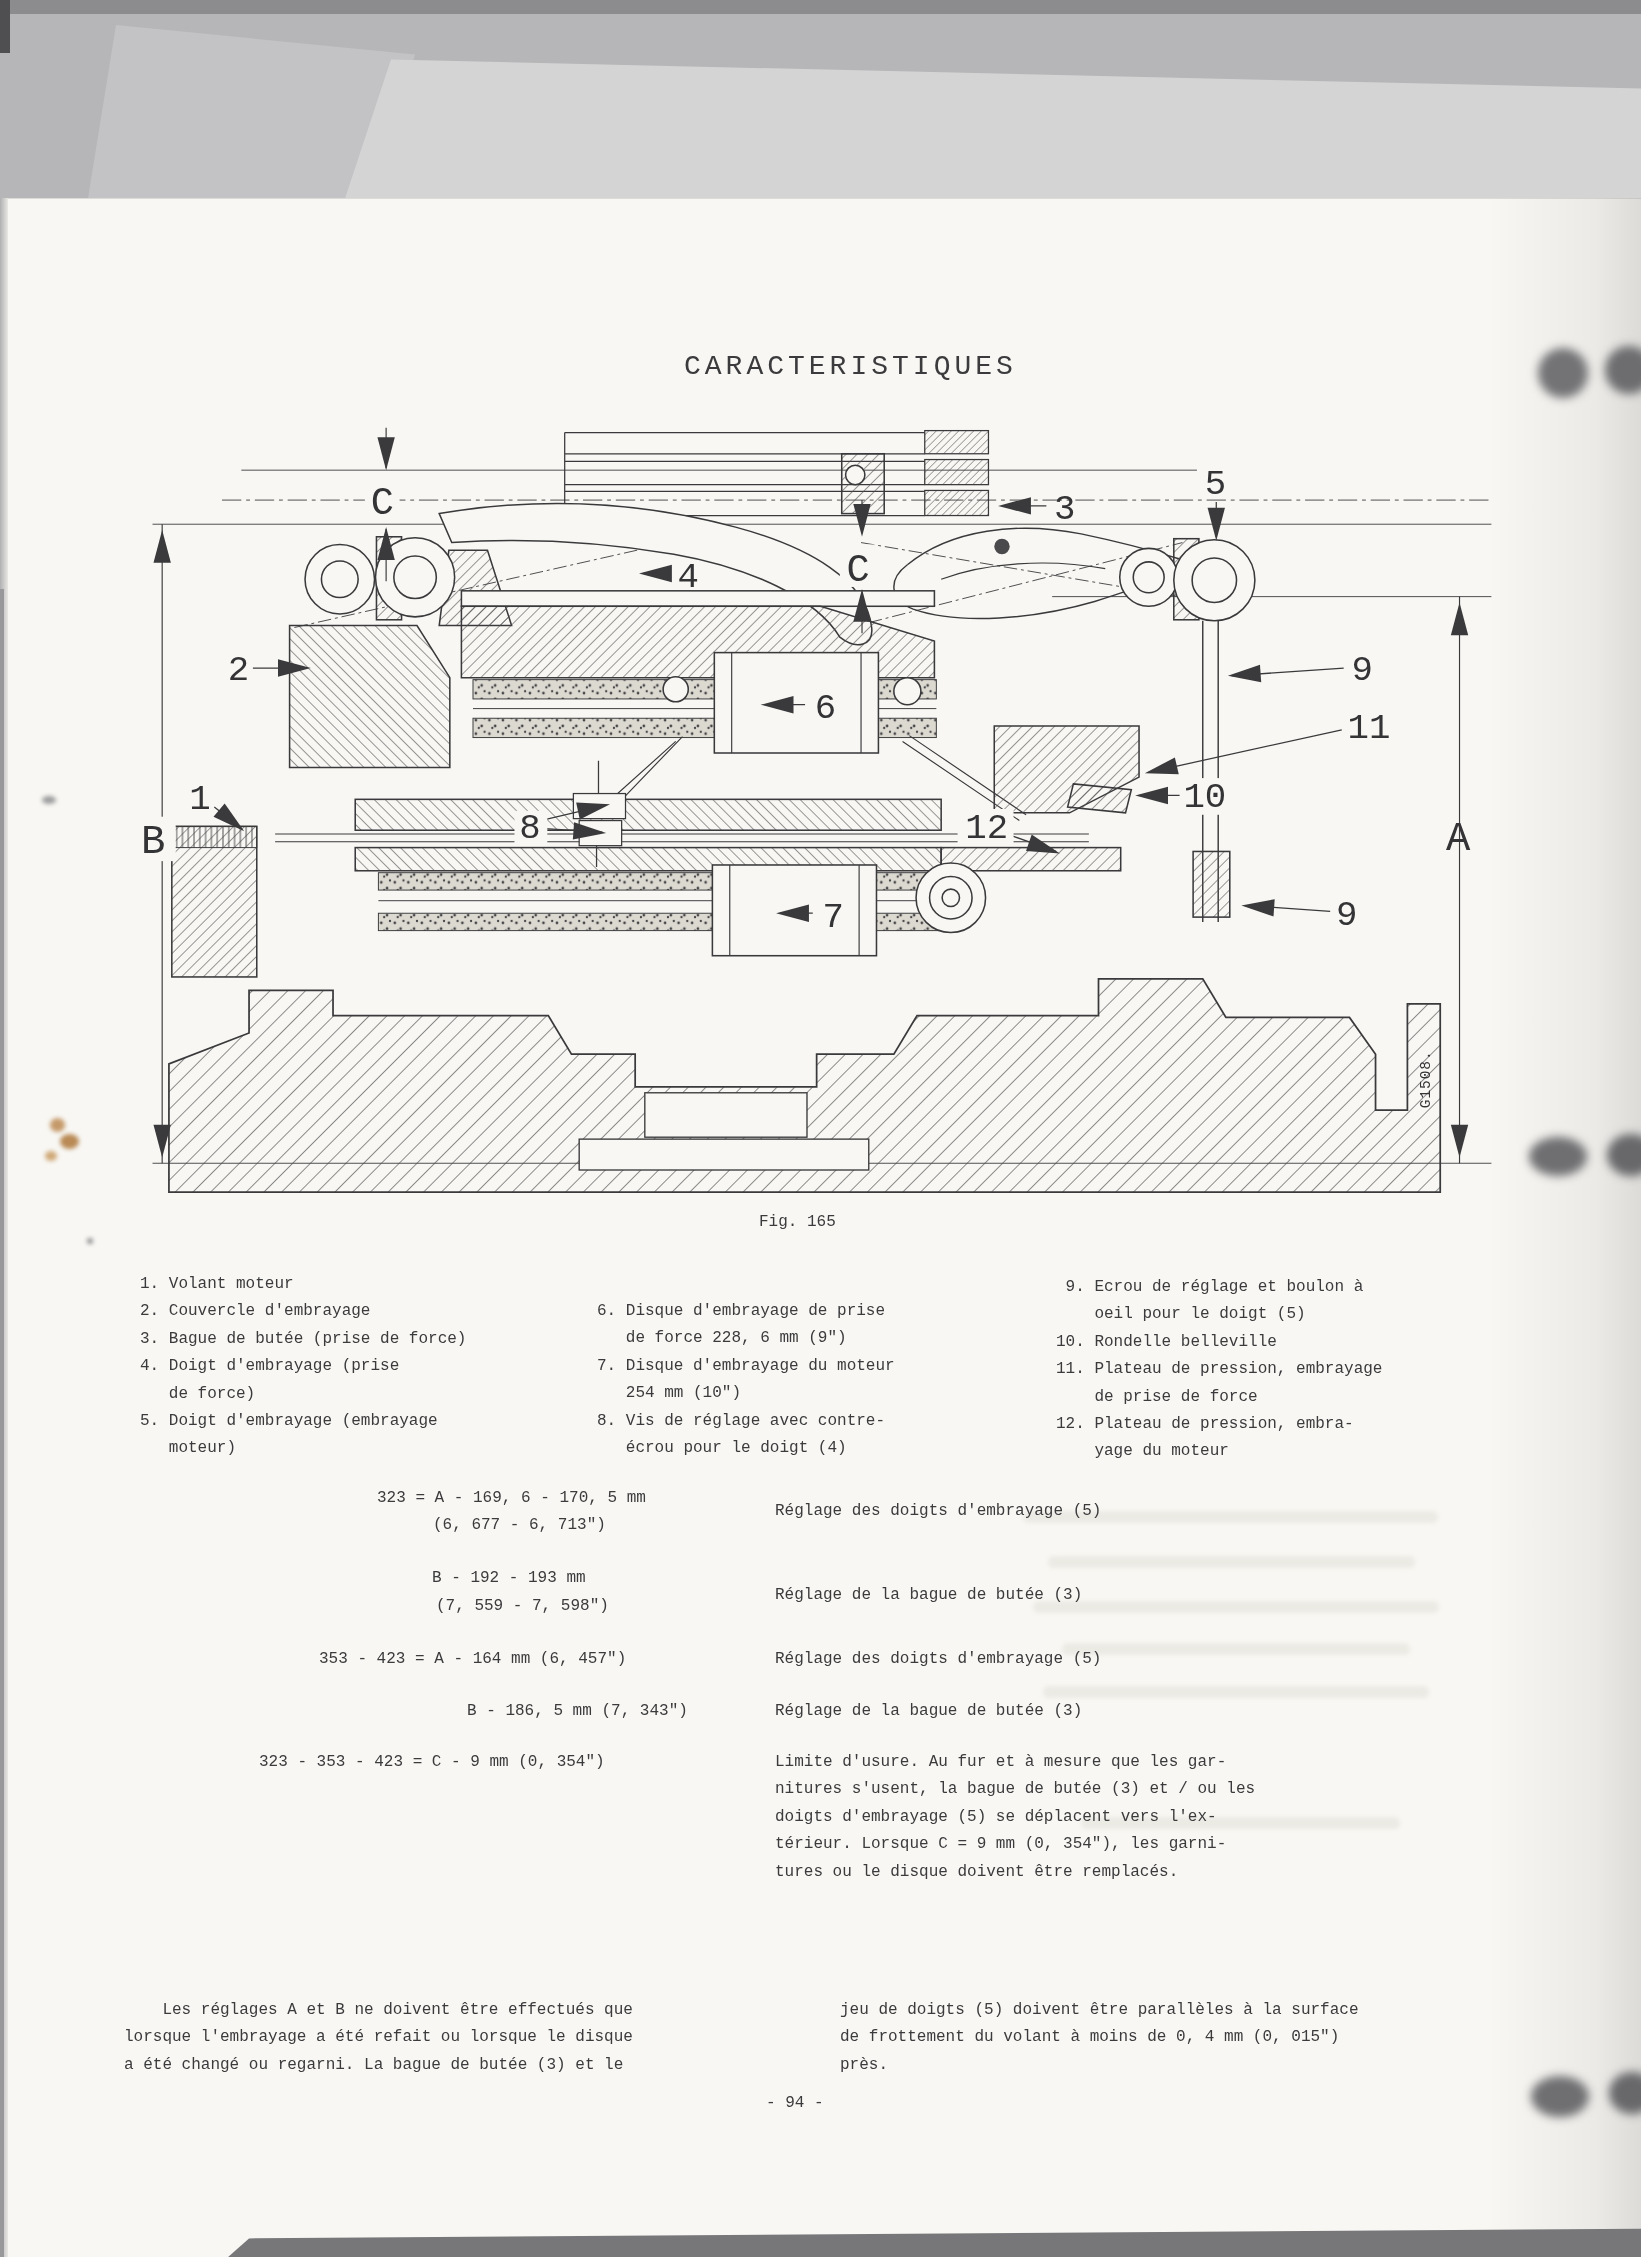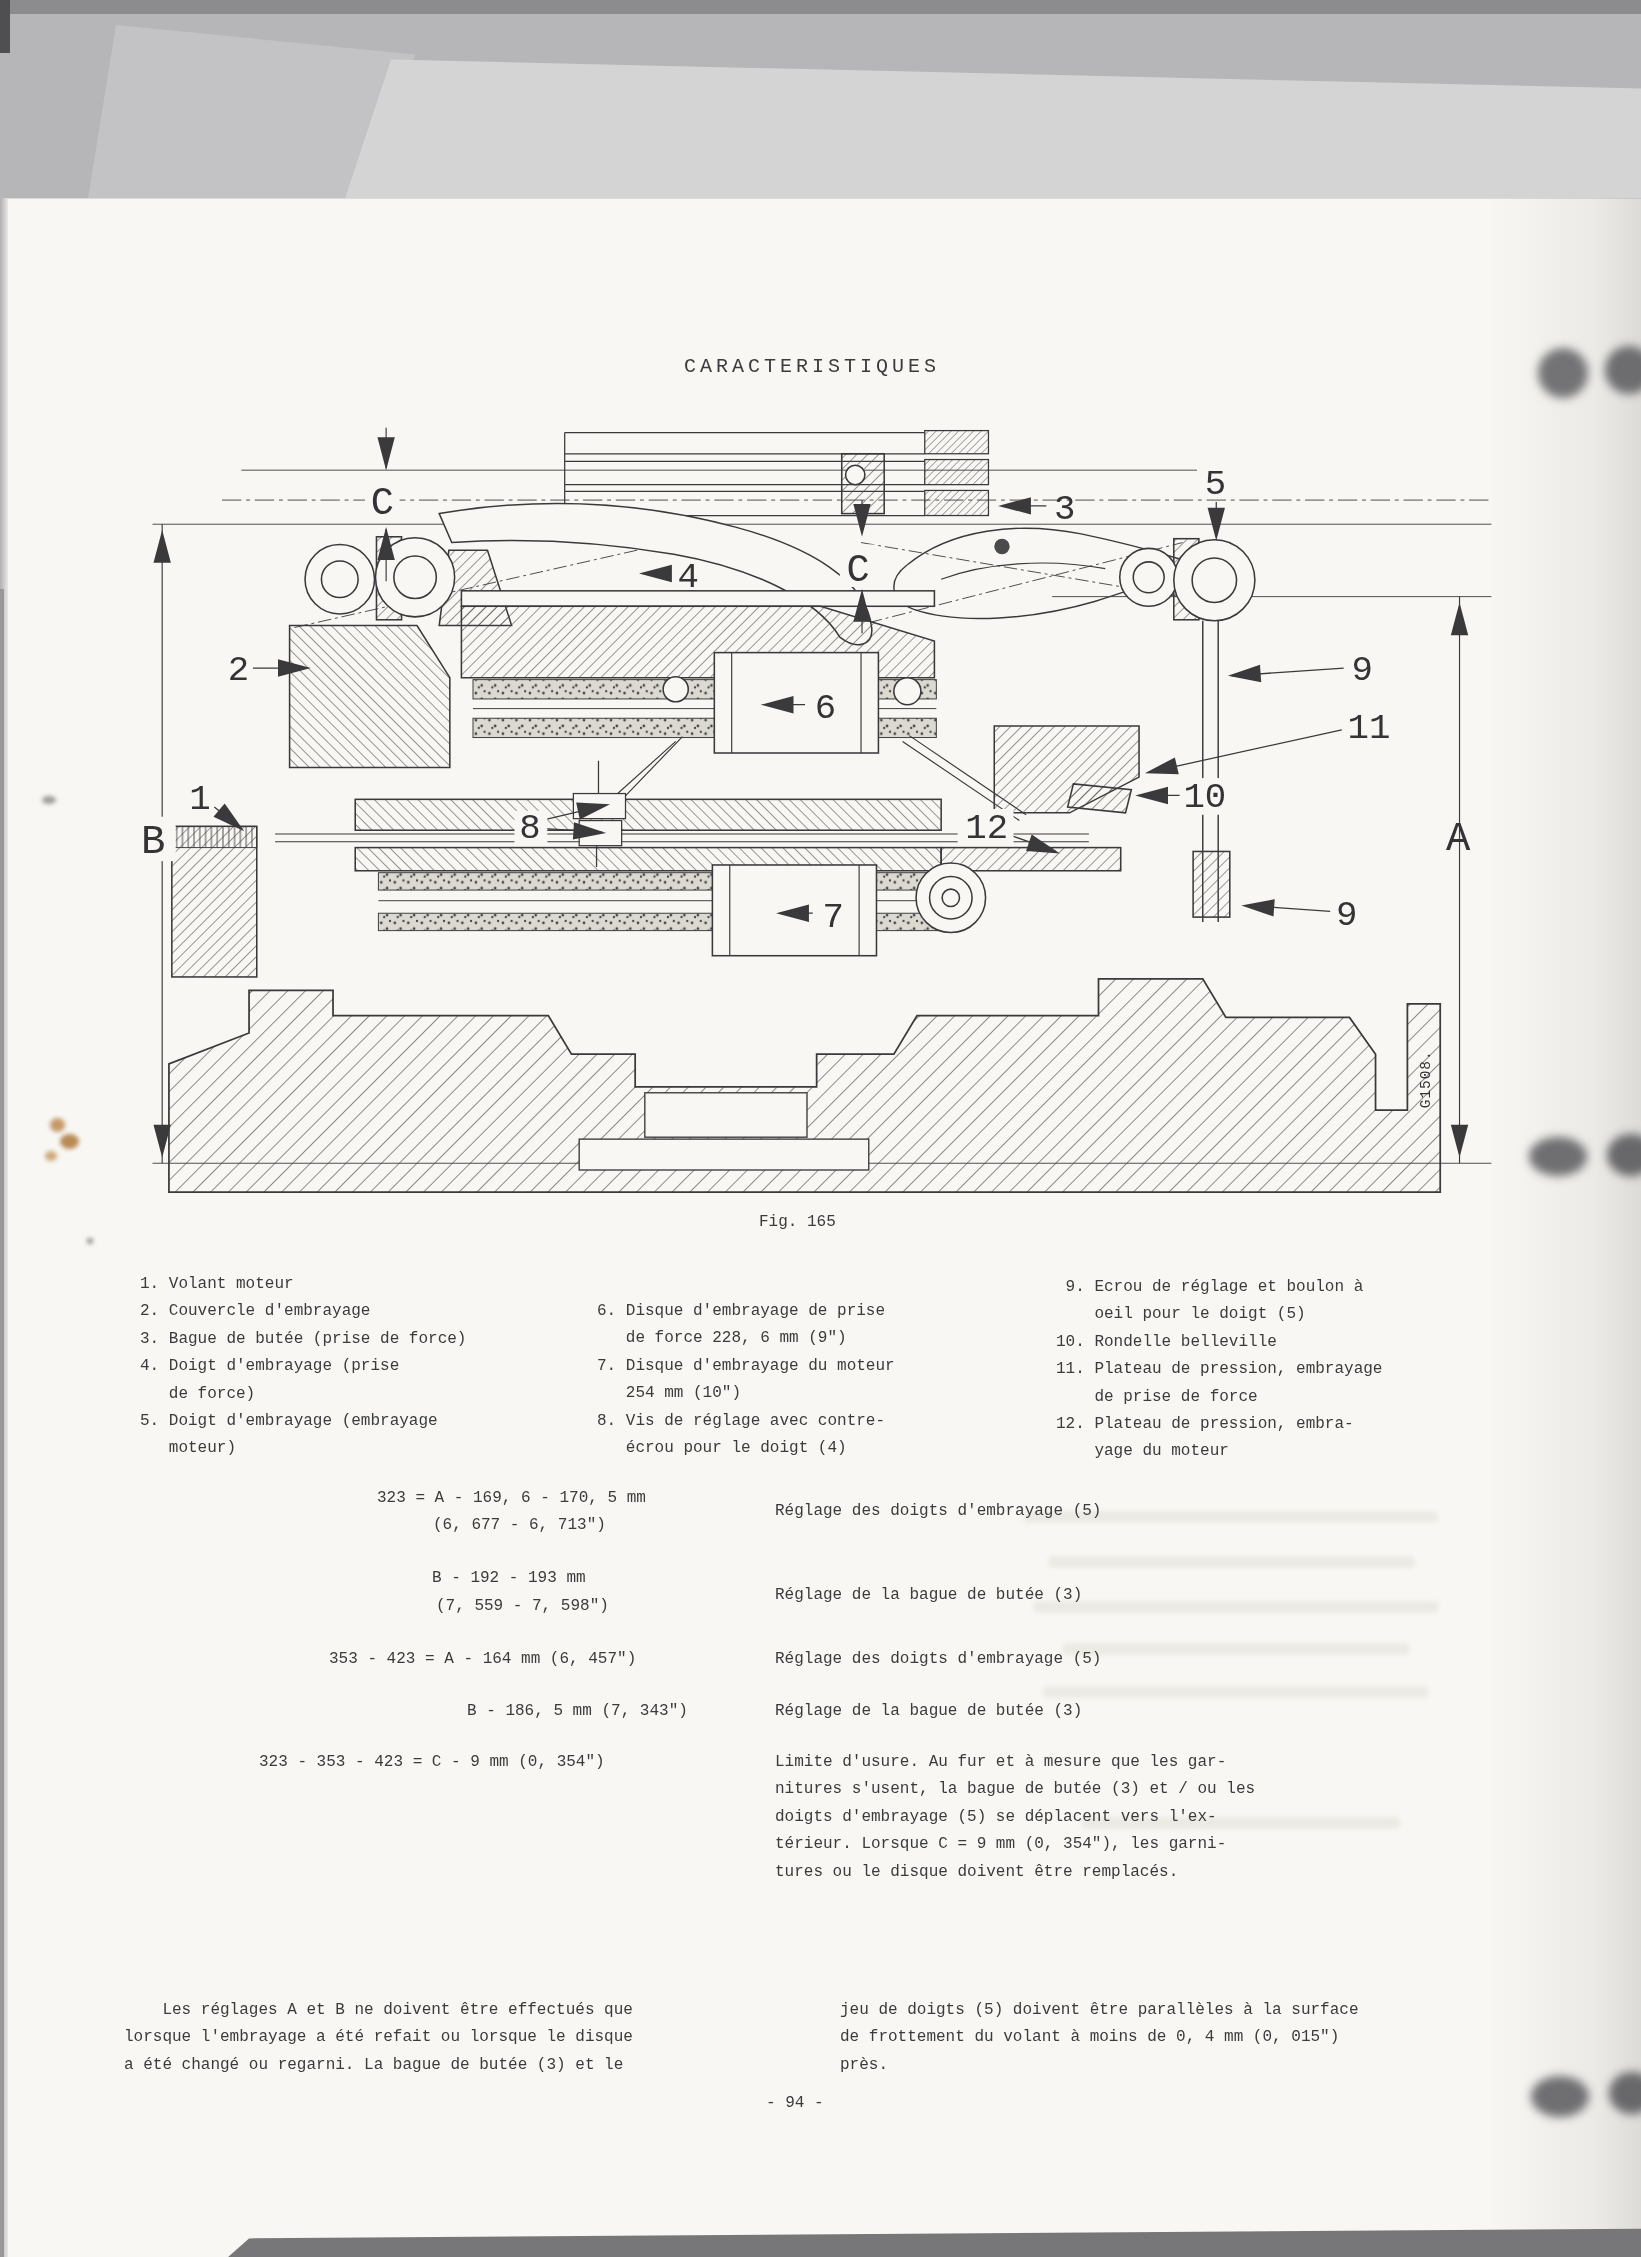--- a/index.html
+++ b/index.html
@@ -42,21 +42,21 @@
   <div class="abs spot" style="left:42px;top:796px;width:13.5px;height:7.7px;background:#9b9b9d;"></div>
   <div class="abs spot" style="left:87px;top:1238px;width:5.8px;height:5.8px;background:#8d8d8f;"></div>
 
   <div class="abs ghost" style="left:1023px;top:1511px;width:415px;height:11.6px;"></div>
   <div class="abs ghost" style="left:1048px;top:1556px;width:367px;height:11.6px;"></div>
   <div class="abs ghost" style="left:1033px;top:1601px;width:406px;height:11.6px;"></div>
   <div class="abs ghost" style="left:1062px;top:1643px;width:348px;height:11.6px;"></div>
   <div class="abs ghost" style="left:1043px;top:1686px;width:386px;height:11.6px;"></div>
   <div class="abs ghost" style="left:1081px;top:1817px;width:319px;height:11.6px;"></div>
 
-  <div class="abs mono pre" style="left:684px;top:353px;font-size:20px;letter-spacing:4px;">CARACTERISTIQUES</div>
+  <div class="abs mono pre" style="left:684px;top:353px;font-size:28px;letter-spacing:4px;">CARACTERISTIQUES</div>
 
   <svg class="abs" width="1641" height="2257" viewBox="0 0 1700 2338" style="left:0;top:0;">
     <defs>
       <pattern id="h45" patternUnits="userSpaceOnUse" width="8" height="8" patternTransform="rotate(45)">
         <line x1="0" y1="0" x2="0" y2="8" stroke="#4e4e50" stroke-width="1.2"></line>
       </pattern>
       <pattern id="h315" patternUnits="userSpaceOnUse" width="8" height="8" patternTransform="rotate(-45)">
         <line x1="0" y1="0" x2="0" y2="8" stroke="#4e4e50" stroke-width="1.2"></line>
       </pattern>
       <pattern id="hw" patternUnits="userSpaceOnUse" width="13" height="13" patternTransform="rotate(45)">
@@ -289,21 +289,21 @@
     yage du moteur</div>
 
   <div class="abs mono pre" style="left:377px;top:1485px;text-align:center;">323 = A - 169, 6 - 170, 5 mm</div>
   <div class="abs mono pre" style="left:433px;top:1512px;">(6, 677 - 6, 713")</div>
   <div class="abs mono pre" style="left:775px;top:1498px;">Réglage des doigts d'embrayage (5)</div>
 
   <div class="abs mono pre" style="left:432px;top:1565px;">B - 192 - 193 mm</div>
   <div class="abs mono pre" style="left:436px;top:1593px;">(7, 559 - 7, 598")</div>
   <div class="abs mono pre" style="left:775px;top:1582px;">Réglage de la bague de butée (3)</div>
 
-  <div class="abs mono pre" style="left:329px;top:1646px;">353 - 423 = A - 164 mm (6, 457")</div>
+  <div class="abs mono pre" style="left:319px;top:1646px;">353 - 423 = A - 164 mm (6, 457")</div>
   <div class="abs mono pre" style="left:775px;top:1646px;">Réglage des doigts d'embrayage (5)</div>
 
   <div class="abs mono pre" style="left:439px;top:1698px;margin-left:28px;">B - 186, 5 mm (7, 343")</div>
   <div class="abs mono pre" style="left:775px;top:1698px;">Réglage de la bague de butée (3)</div>
 
   <div class="abs mono pre" style="left:259px;top:1749px;">323 - 353 - 423 = C - 9 mm (0, 354")</div>
   <div class="abs mono pre" style="left:775px;top:1749px;">Limite d'usure. Au fur et à mesure que les gar-
 nitures s'usent, la bague de butée (3) et / ou les
 doigts d'embrayage (5) se déplacent vers l'ex-
 térieur. Lorsque C = 9 mm (0, 354"), les garni-

